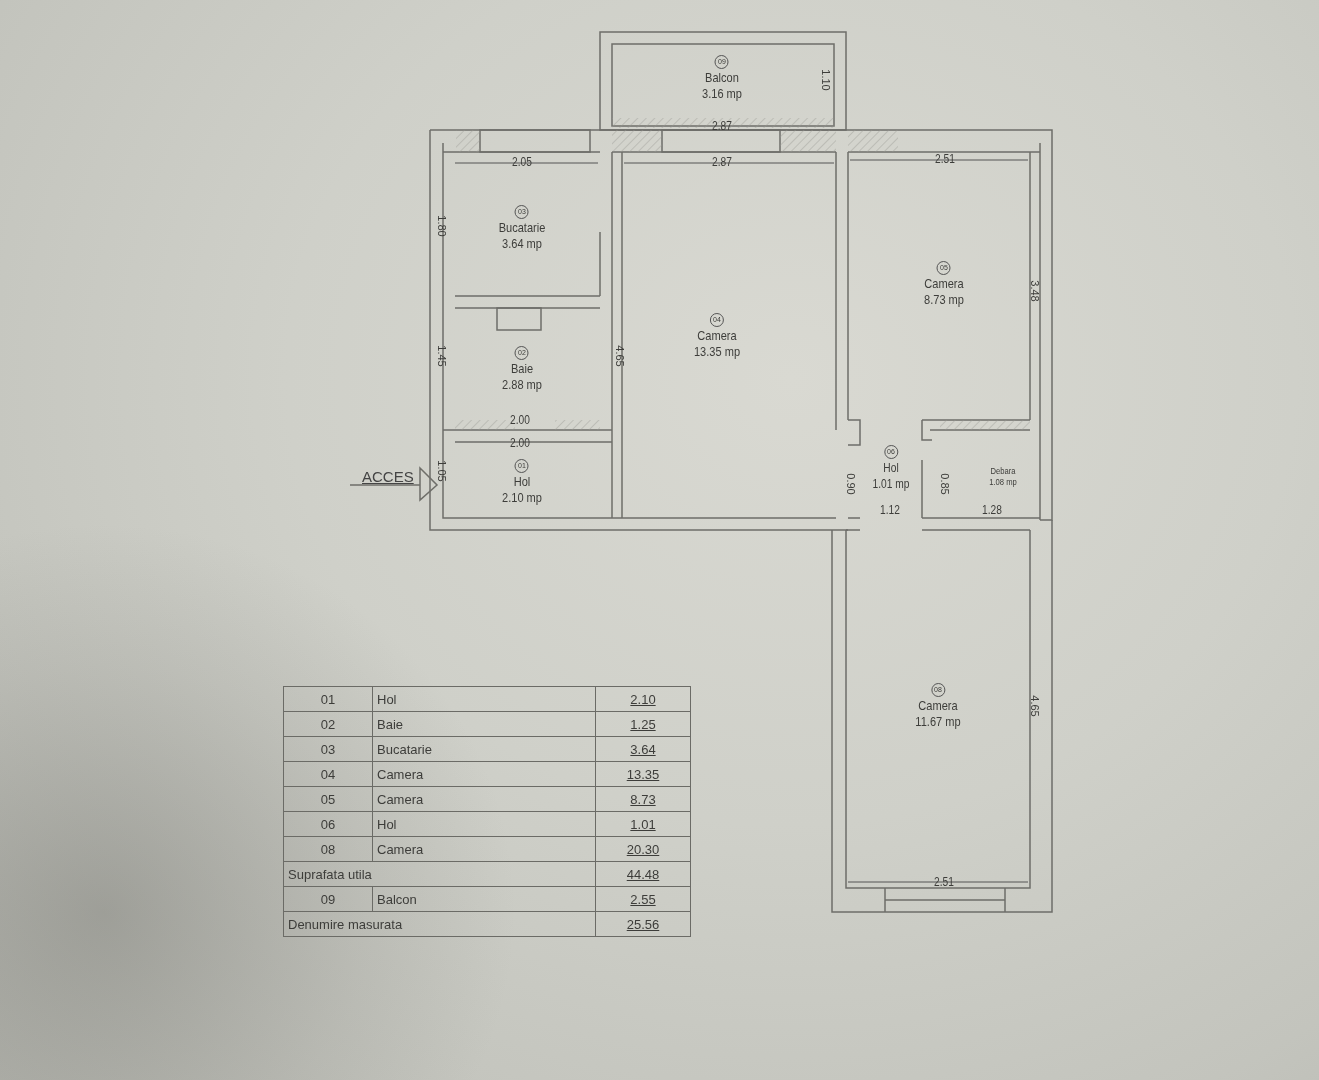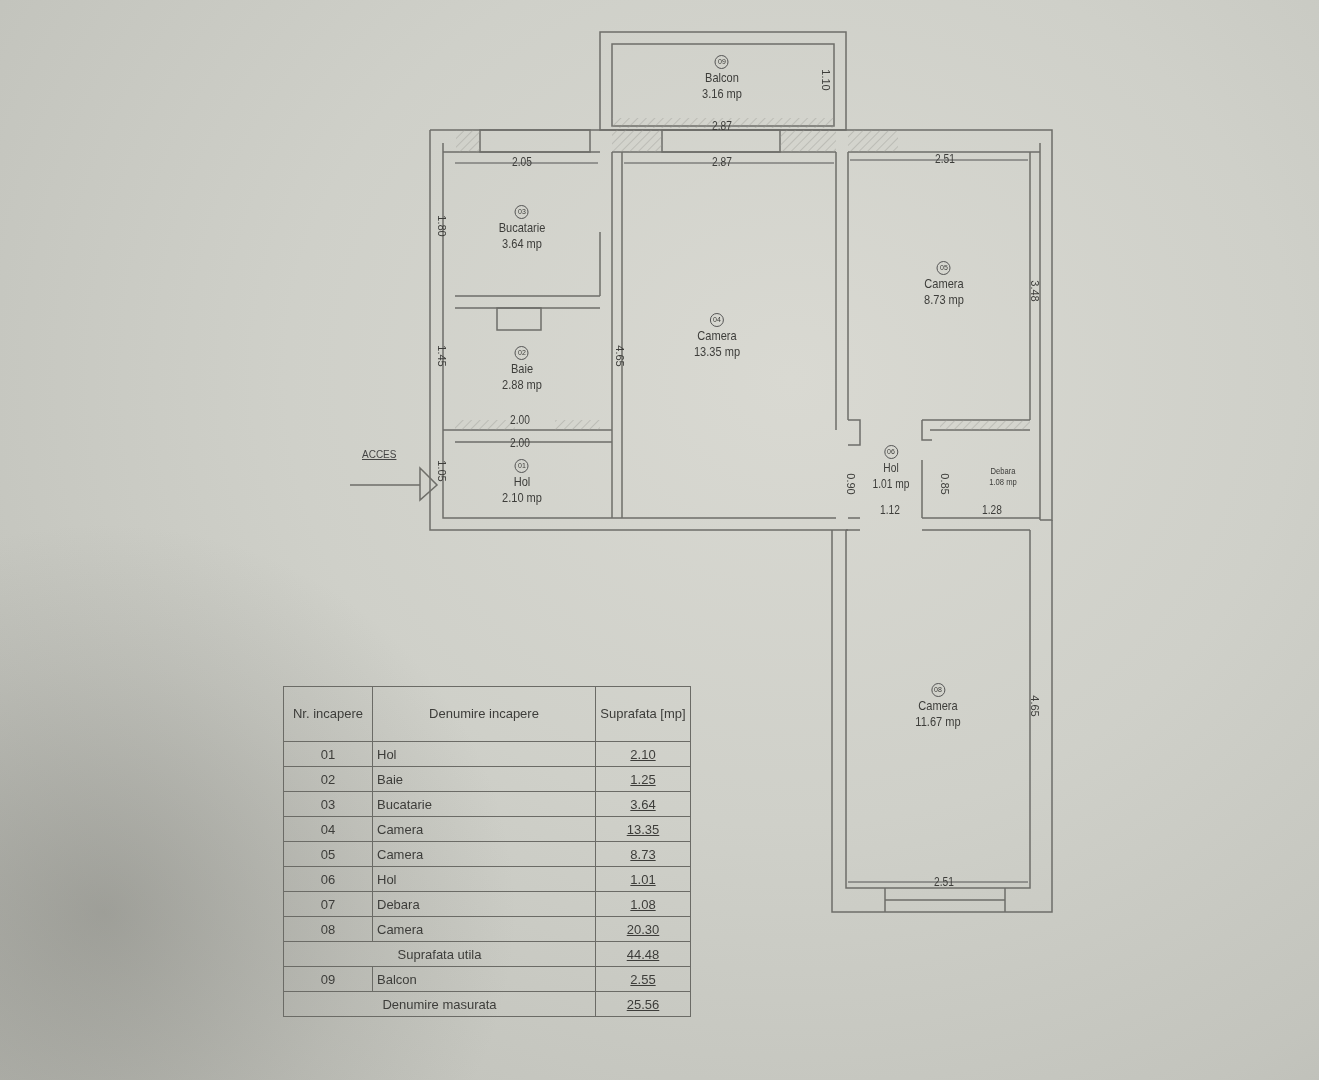--- a/index.html
+++ b/index.html
@@ -26,34 +26,34 @@
   }
   .lbl .name { display:block; transform: scaleX(0.85); }
   .lbl .area { display:block; transform: scaleX(0.85); }
   .dim {
     position:absolute; font-size:12px; color:#3d3d3a; transform:translateX(-50%) scaleX(0.85); white-space:nowrap;
   }
   .dimv {
     position:absolute; font-size:11px; color:#3d3d3a; transform: rotate(90deg); white-space:nowrap;
   }
   .access {
-    position:absolute; left:362px; top:449px; font-size:10px; color:#444; text-decoration:underline;
+    position:absolute; left:362px; top:468px; font-size:15px; color:#444; text-decoration:underline;
   }
   table.legend {
     position:absolute; left:283px; top:686px; border-collapse:collapse;
     font-size:13px; color:#3d3d3a;
   }
   table.legend td, table.legend th {
     border:1.5px solid #6b6b66; padding:0 4px; height:24px; font-weight:normal;
   }
   table.legend th { height:54px; line-height:18px; text-align:center; }
   table.legend td.c1 { width:80px; text-align:center; }
   table.legend td.c2 { width:214px; text-align:left; }
   table.legend td.c3 { width:86px; text-align:center;text-decoration:underline; }
-  table.legend td.span { text-align:center; }
+  table.legend td.span { text-align:left; }
 </style>
 </head>
 <body>
 
 <div class="shadow"></div>
 
 <svg class="plan" width="1319" height="1080">
   <defs>
     <pattern id="hatch" width="6" height="6" patternUnits="userSpaceOnUse" patternTransform="rotate(45)">
       <line x1="0" y1="0" x2="0" y2="6" stroke="#9a9a94" stroke-width="1"></line>
@@ -177,25 +177,20 @@
 <div class="dimv" style="left:431px; top:465px;">1.05</div>
 <div class="dimv" style="left:1024px; top:285px;">3.48</div>
 <div class="dimv" style="left:840px; top:478px;">0.90</div>
 <div class="dimv" style="left:934px; top:478px;">0.85</div>
 <div class="dimv" style="left:1024px; top:700px;">4.65</div>
 
 <div class="access">ACCES</div>
 
 <table class="legend">
   <tbody>
-      <tr>
-    <th>Nr. incapere</th>
-    <th>Denumire incapere</th>
-    <th>Suprafata [mp]</th>
-  </tr>
   <tr>
         <td class="c1">01</td>
         <td class="c2">Hol</td>
         <td class="c3">2.10</td>
       </tr>
   <tr>
         <td class="c1">02</td>
         <td class="c2">Baie</td>
         <td class="c3">1.25</td>
       </tr>
@@ -213,25 +208,20 @@
         <td class="c1">05</td>
         <td class="c2">Camera</td>
         <td class="c3">8.73</td>
       </tr>
   <tr>
         <td class="c1">06</td>
         <td class="c2">Hol</td>
         <td class="c3">1.01</td>
       </tr>
   <tr>
-        <td class="c1">07</td>
-        <td class="c2">Debara</td>
-        <td class="c3">1.08</td>
-      </tr>
-  <tr>
         <td class="c1">08</td>
         <td class="c2">Camera</td>
         <td class="c3">20.30</td>
       </tr>
   <tr>
         <td class="span" colspan="2">Suprafata utila</td>
         <td class="c3">44.48</td>
       </tr>
   <tr>
         <td class="c1">09</td>

